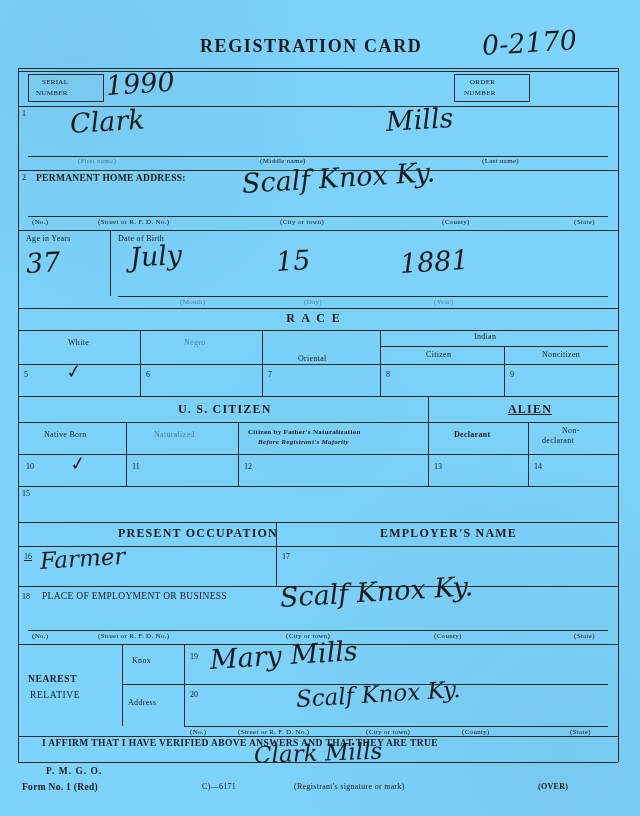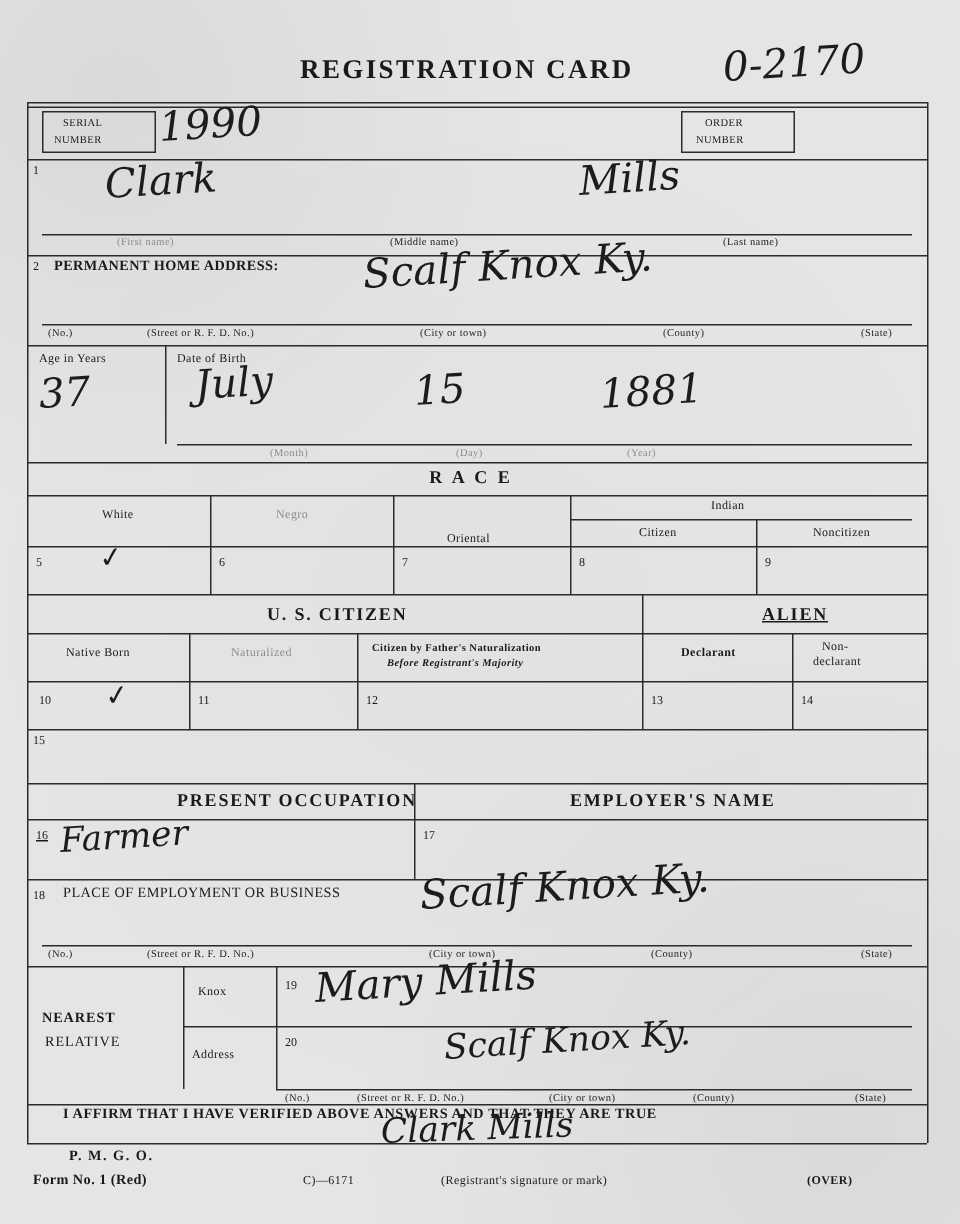--- a/index.html
+++ b/index.html
@@ -11,21 +11,21 @@
     width: 640px;
     height: 816px;
     overflow: hidden;
     font-family: "Liberation Serif", serif;
     color: #111;
   }
   .card {
     position: relative;
     width: 640px;
     height: 816px;
-    background: #e5e5e5;
+    background: #7dd3fc;
   }
   
   .paper-noise {
     position: absolute;
     inset: 0;
     background:
       radial-gradient(circle at 12% 8%, rgba(0,0,0,0.05) 0%, rgba(0,0,0,0) 30%),
       radial-gradient(circle at 88% 92%, rgba(0,0,0,0.05) 0%, rgba(0,0,0,0) 35%),
       radial-gradient(circle at 50% 50%, rgba(0,0,0,0.015) 0%, rgba(0,0,0,0) 70%);
     pointer-events: none;
@@ -144,21 +144,21 @@
     <div class="lbl small" style="left:12px; top:208px;">Age in Years</div>
     <div class="lbl small" style="left:104px; top:208px;">Date of Birth</div>
     <div class="ln v" style="left:96px; top:204px; height:66px;"></div>
     <div class="hw hw-xl slant" style="left:12px; top:222px;">37</div>
     <div class="hw hw-xl slant" style="left:116px; top:216px;">July</div>
     <div class="hw hw-xl slant" style="left:262px; top:220px;">15</div>
     <div class="hw hw-xl slant" style="left:386px; top:222px;">1881</div>
     <div class="ln h" style="left:104px; top:270px; width:490px;"></div>
     <div class="lbl tiny faint" style="left:166px; top:272px;">(Month)</div>
     <div class="lbl tiny faint" style="left:290px; top:272px;">(Day)</div>
-    <div class="lbl tiny faint" style="left:404px; top:272px;">(Year)</div>
+    <div class="lbl tiny faint" style="left:420px; top:272px;">(Year)</div>
 
     <div class="ln h" style="left:4px; top:282px; width:600px;"></div>
     <div class="lbl big" style="left:300px; top:285px; letter-spacing:2px;"><span style="position:relative; left:-50%; display:inline-block;">R A C E</span></div>
     <div class="ln h" style="left:4px; top:304px; width:600px;"></div>
 
     <div class="lbl small" style="left:54px; top:312px;">White</div>
     <div class="lbl small faint" style="left:170px; top:312px;">Negro</div>
     <div class="lbl small" style="left:284px; top:312px;margin-top:16px;">Oriental</div>
     <div class="lbl small" style="left:460px; top:306px;">Indian</div>
     <div class="ln h" style="left:366px; top:320px; width:228px;"></div>
@@ -181,21 +181,21 @@
     <div class="ln h" style="left:4px; top:370px; width:600px;"></div>
     <div class="lbl big" style="left:164px; top:376px; letter-spacing:1.2px;">U. S. CITIZEN</div>
     <div class="lbl big" style="left:494px; top:376px; letter-spacing:1.2px;text-decoration:underline;">ALIEN</div>
     <div class="ln h" style="left:4px; top:396px; width:600px;"></div>
 
     <div class="lbl small" style="left:30px; top:404px;">Native Born</div>
     <div class="lbl small faint" style="left:140px; top:404px;">Naturalized</div>
     <div class="lbl tiny" style="left:234px; top:402px; font-weight:bold;">Citizen by Father's Naturalization</div>
     <div class="lbl tiny" style="left:244px; top:412px; font-weight:bold; font-style:italic;">Before Registrant's Majority</div>
     <div class="lbl small" style="left:440px; top:404px; font-weight:bold;">Declarant</div>
-    <div class="lbl small" style="left:534px; top:400px;">Non-</div>
+    <div class="lbl small" style="left:548px; top:400px;">Non-</div>
     <div class="lbl small" style="left:528px; top:410px;">declarant</div>
 
     <div class="ln h" style="left:4px; top:428px; width:600px;"></div>
     <div class="ln v" style="left:112px; top:396px; height:64px;"></div>
     <div class="ln v" style="left:224px; top:396px; height:64px;"></div>
     <div class="ln v" style="left:414px; top:370px; height:90px;"></div>
     <div class="ln v" style="left:514px; top:396px; height:64px;"></div>
 
     <div class="num" style="left:12px; top:436px;">10</div>
     <div class="check" style="left:56px; top:426px;">✓</div>

